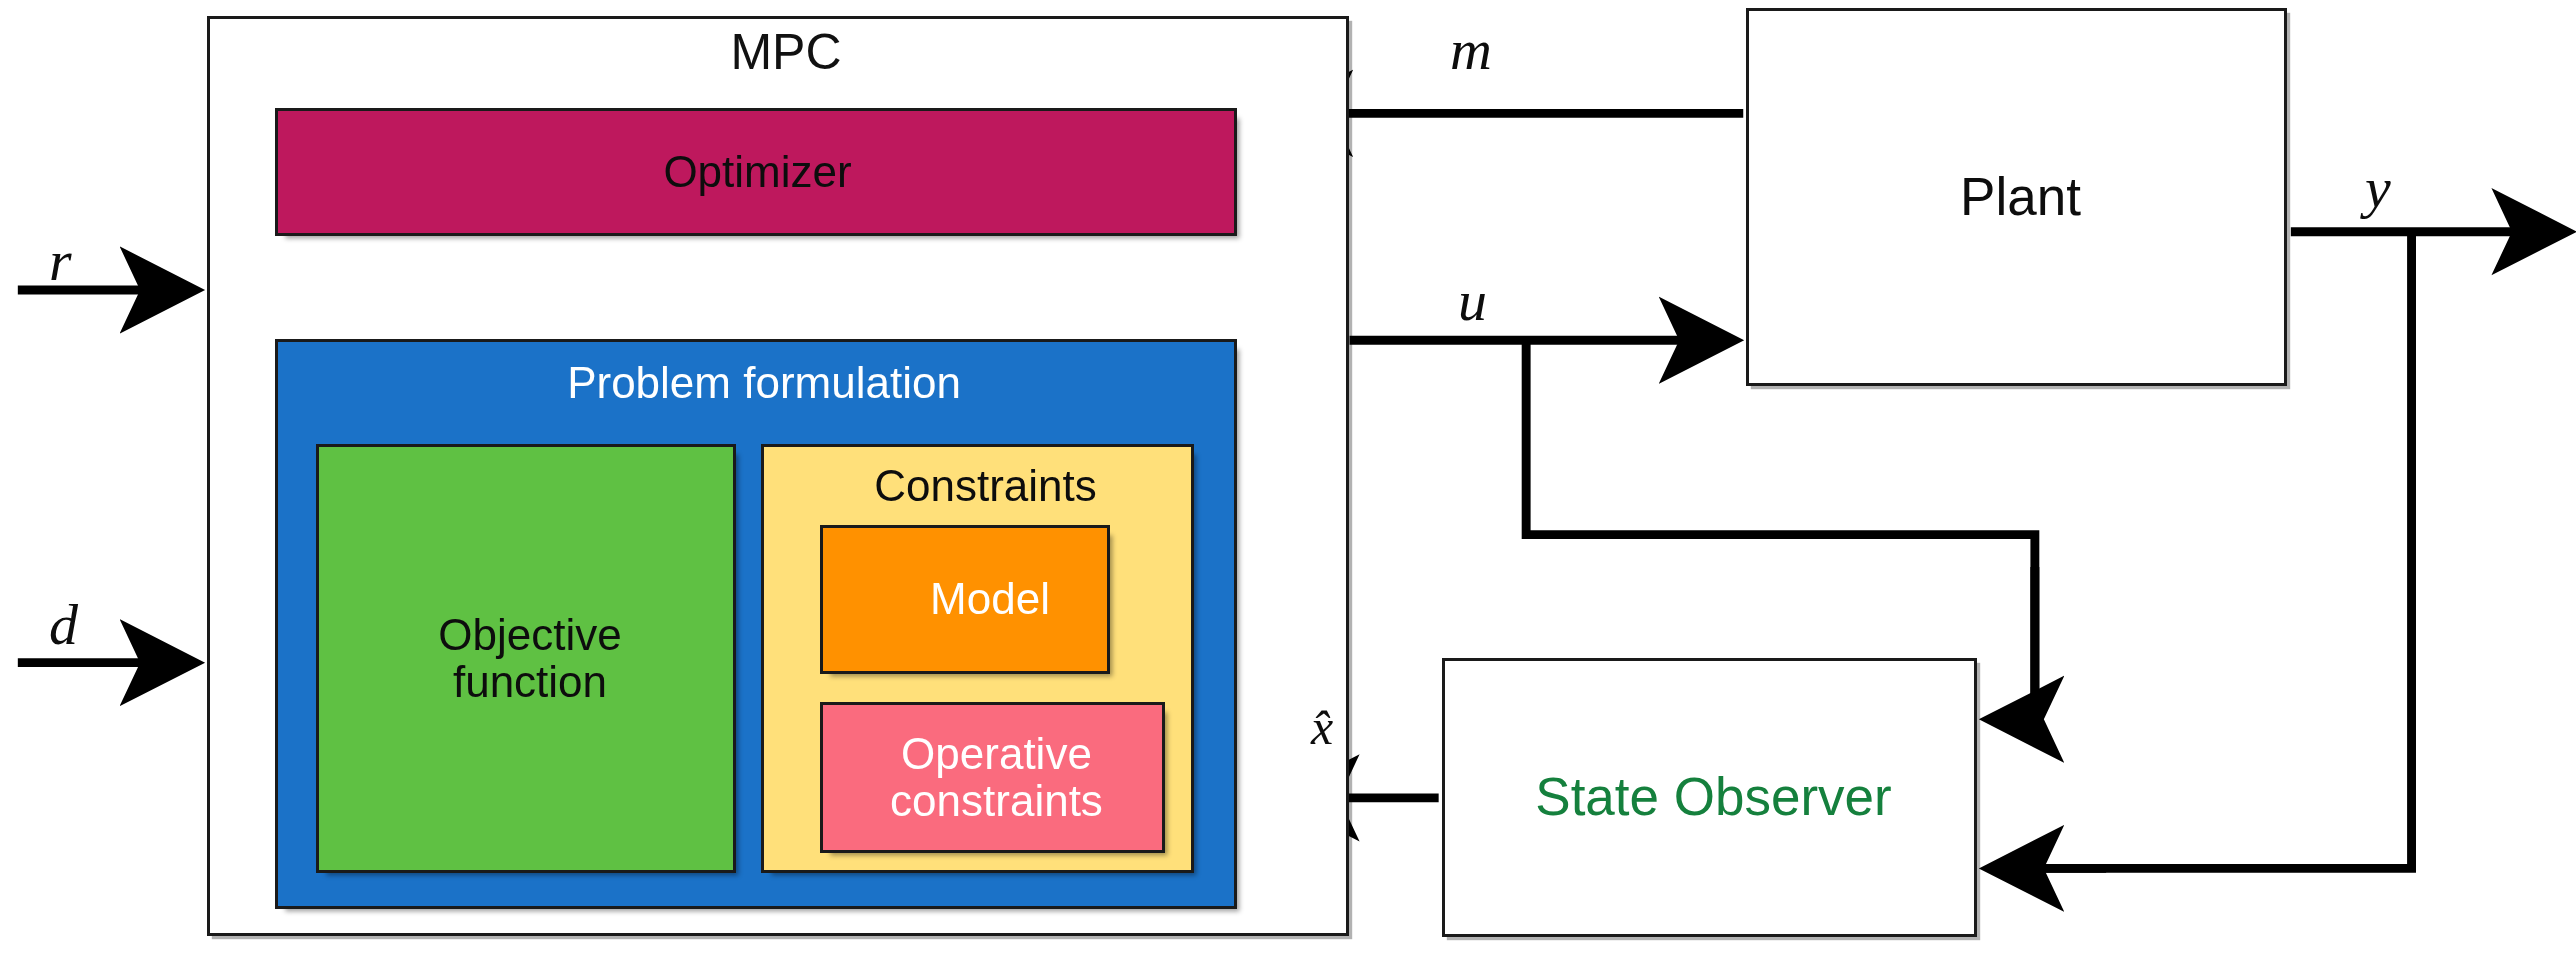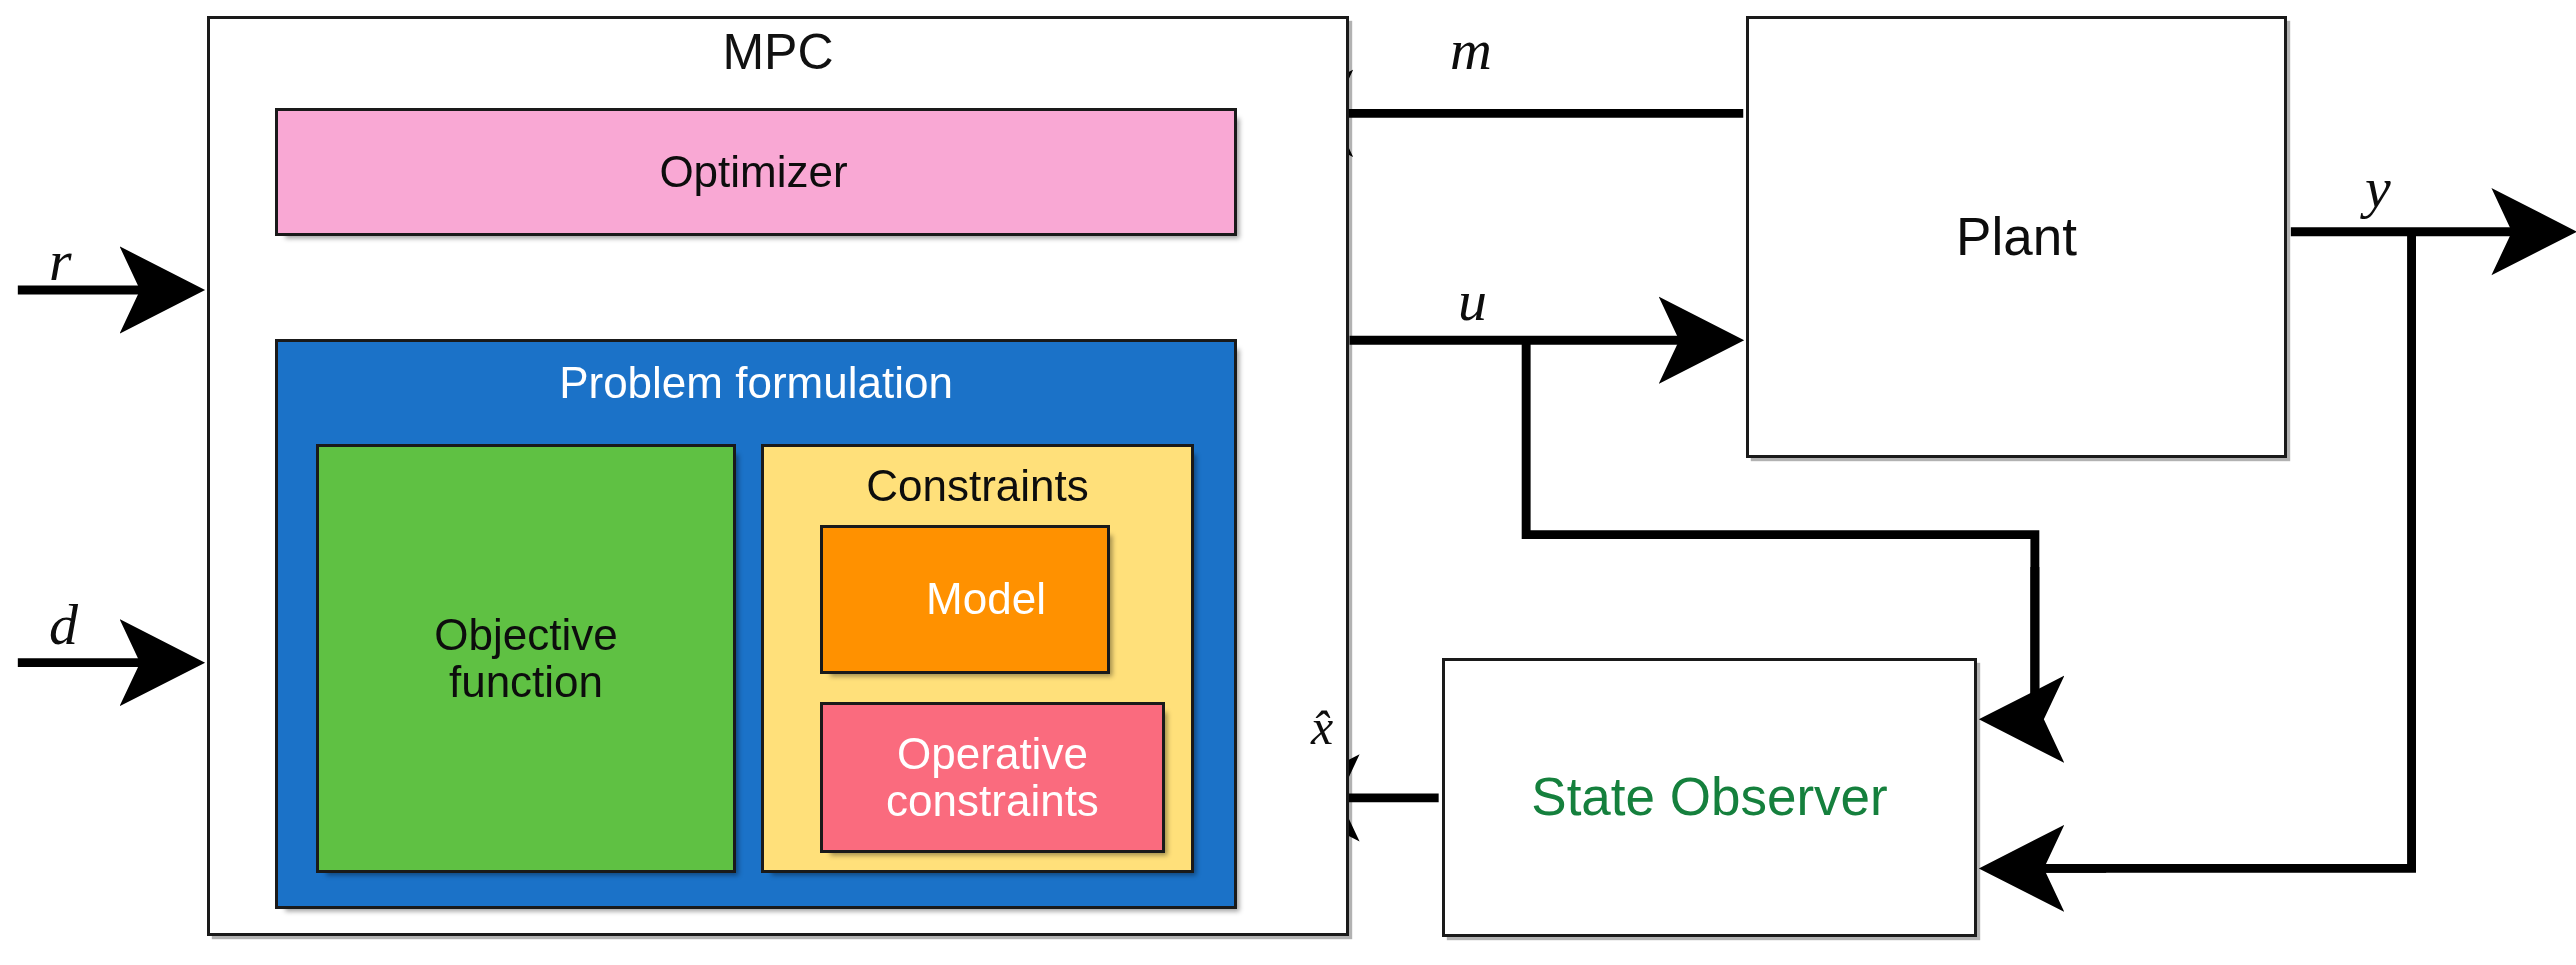--- a/index.html
+++ b/index.html
@@ -33,31 +33,32 @@
   }
   .box.filled {
     box-shadow: 6.5px 6.5px 4.9px -3.2px rgba(0,0,0,0.38);
   }
 
   .lbl {
     line-height: 1.06;
     text-align: center;
     white-space: pre-line;
     user-select: none;
+    margin-left: 8px;
   }
 
   
   #mpc-box      { left:207px;  top:16px;   width:1142px; height:920px; }
   #optimizer    { left:275px;  top:108px;  width:962px; height:128px; }
   #problemform  { left:275px;  top:339px;  width:962px; height:570px; }
   #objective    { left:316px;  top:444px;  width:420px;  height:429px; }
   #constraints  { left:761px;  top:444px;  width:433px;  height:429px; }
   #model        { left:820px; top:525px;  width:290px;  height:149px; }
   #opconstr     { left:820px; top:702px;  width:345px;  height:151px; }
-  #plant-box    { left:1746px; top:16px;   width:541px;  height:442px; }
+  #plant-box    { left:1746px; top:8px;   width:541px;  height:378px; }
   #observer-box { left:1442px; top:658px;  width:535px;  height:279px; }
 
   
   .t-mpc {
     position: absolute;
     left: 207px; top: 26px; width: 1142px;
     font-size: 50px; color: #111111; text-align: center;
   }
   .t-optimizer   { font-size: 44px; color: #0d0d0d; margin-right: 37px; }
   .t-problemform { font-size: 44px; color: #ffffff; position:absolute; top:18px; left:0; width:100%; }
@@ -131,21 +132,21 @@
     <g>
       <path d="M925,288
                L968,352 L946,352 L946,388 L968,388 L925,452
                L882,388 L904,388 L904,352 L882,352 Z" fill="#FF0000" stroke="#111111" stroke-width="6" stroke-linejoin="round"></path>
     </g>
   </svg>
 
   <div class="box plain" id="mpc-box"></div>
   <div class="t-mpc lbl">MPC</div>
 
-  <div class="box filled" id="optimizer" style="background:#f9a8d4;padding-left:32px;">
+  <div class="box filled" id="optimizer" style="background:#be185d;padding-left:32px;">
     <span class="lbl t-optimizer">Optimizer</span>
   </div>
 
   <div class="box filled" id="problemform" style="background:#1B72C8;">
     <span class="lbl t-problemform">Problem formulation</span>
   </div>
 
   <div class="box filled" id="objective" style="background:#5FC143;">
     <span class="lbl t-objective">Objective
 function</span>

